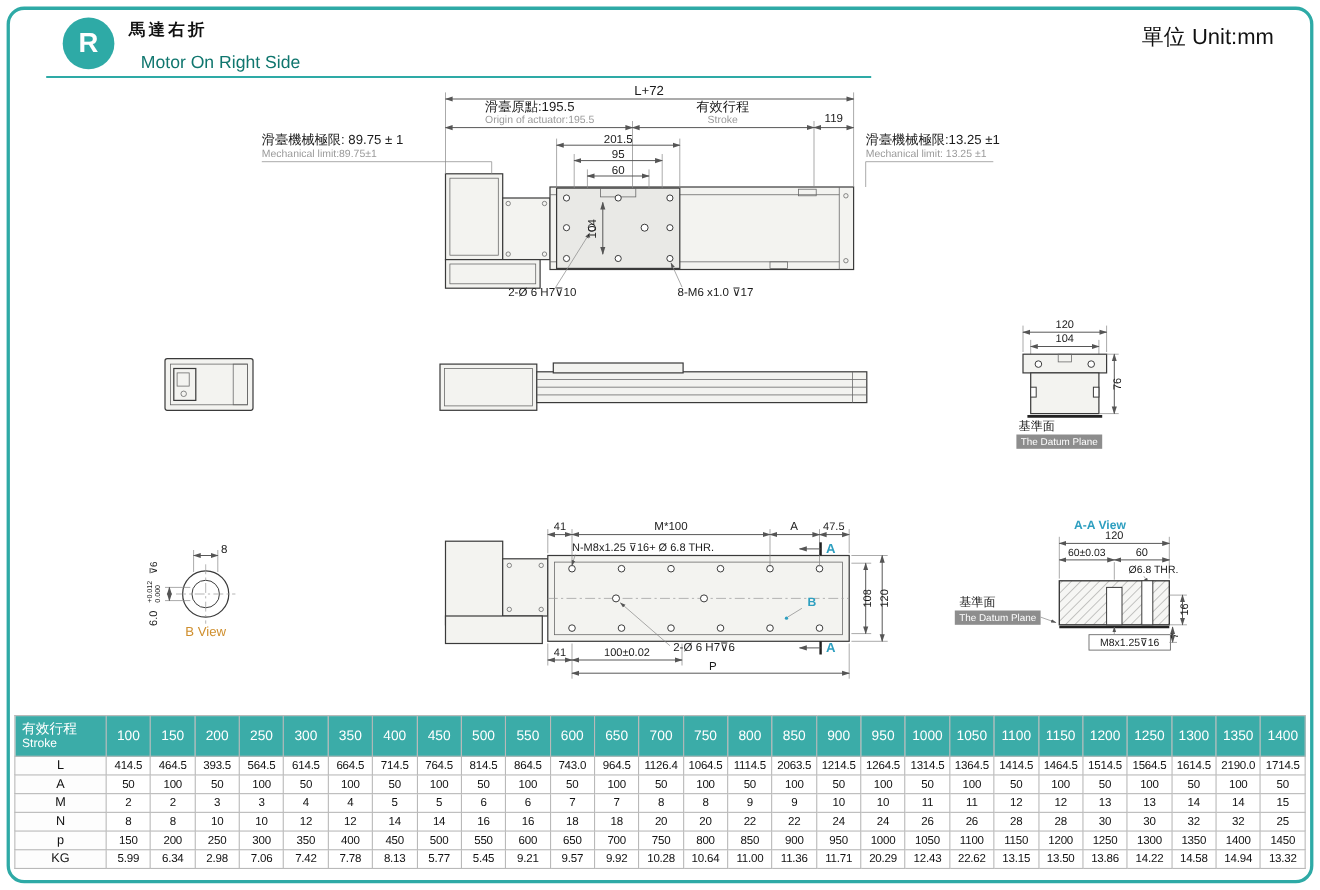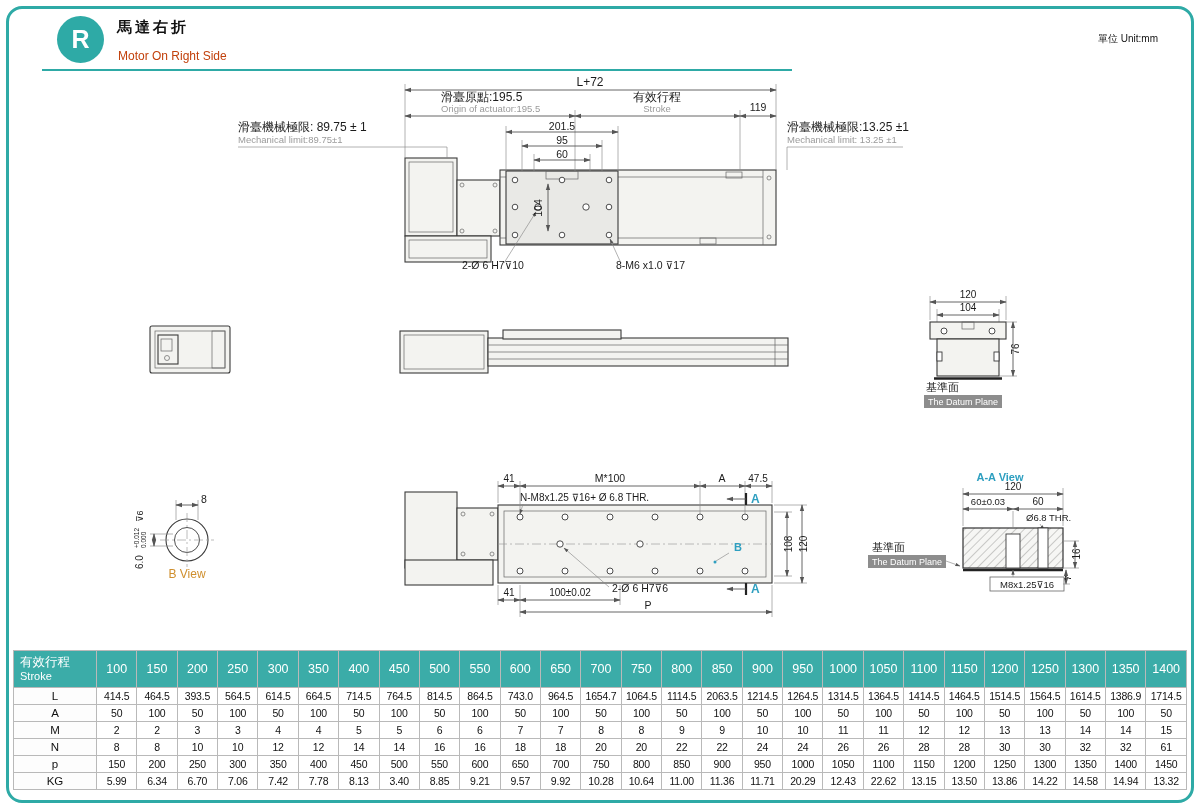--- a/index.html
+++ b/index.html
@@ -1,22 +1,22 @@
 <!DOCTYPE html>
 <html><head>
 <meta charset="utf-8">
 <style>
   html,body{margin:0;padding:0;background:#fff;}
   body{width:1200px;height:809px;position:relative;font-family:"Liberation Sans","DejaVu Sans",sans-serif;overflow:hidden;}
   .page-border{position:absolute;inset:6px;border:3px solid #2EAAA6;border-radius:16px;pointer-events:none;}
   .logo{position:absolute;left:57px;top:16px;width:47px;height:47px;border-radius:50%;background:#2EAAA6;color:#fff;
         font-size:25px;font-weight:bold;display:flex;align-items:center;justify-content:center;}
   .title-zh{position:absolute;left:117px;top:18px;font-size:15px;font-weight:600;color:#111;letter-spacing:3px;}
-  .title-en{position:absolute;left:118px;top:49px;font-size:12px;color:#c2410c;}
-  .unit{position:absolute;right:42px;top:32px;font-size:10px;color:#111;}
+  .title-en{position:absolute;left:128px;top:49px;font-size:16px;color:#0f766e;}
+  .unit{position:absolute;right:42px;top:20px;font-size:20px;color:#111;}
   svg.drawing{position:absolute;left:0;top:0;}
   svg text{font-family:"Liberation Sans","DejaVu Sans",sans-serif;fill:#1b1b1b;}
   .t7{font-size:6.5px}.t9{font-size:9px}.t95{font-size:9.5px}.t10{font-size:10px}
   .t105{font-size:10.5px}.t11{font-size:11px}.t12{font-size:12px}
   .gray{fill:#9a9a9a}.white{fill:#fff}
   .cyan{fill:#2E9FC0;font-weight:bold}
   .orange{fill:#CF8F2E}
   .am{text-anchor:middle}
   .part{fill:#f3f3f0;stroke:#3a3a3a;stroke-width:1.1}
   .carriage{fill:#e9e9e6;stroke:#3a3a3a;stroke-width:1.1}
@@ -356,34 +356,34 @@
           <td>393.5</td>
           <td>564.5</td>
           <td>614.5</td>
           <td>664.5</td>
           <td>714.5</td>
           <td>764.5</td>
           <td>814.5</td>
           <td>864.5</td>
           <td>743.0</td>
           <td>964.5</td>
-          <td>1654.7</td>
+          <td>1126.4</td>
           <td>1064.5</td>
           <td>1114.5</td>
           <td>2063.5</td>
           <td>1214.5</td>
           <td>1264.5</td>
           <td>1314.5</td>
           <td>1364.5</td>
           <td>1414.5</td>
           <td>1464.5</td>
           <td>1514.5</td>
           <td>1564.5</td>
           <td>1614.5</td>
-          <td>1386.9</td>
+          <td>2190.0</td>
           <td>1714.5</td>
         </tr>
         <tr>
           <th>A</th>
           <td>50</td>
           <td>100</td>
           <td>50</td>
           <td>100</td>
           <td>50</td>
           <td>100</td>
@@ -460,21 +460,21 @@
           <td>24</td>
           <td>24</td>
           <td>26</td>
           <td>26</td>
           <td>28</td>
           <td>28</td>
           <td>30</td>
           <td>30</td>
           <td>32</td>
           <td>32</td>
-          <td>61</td>
+          <td>25</td>
         </tr>
         <tr>
           <th>p</th>
           <td>150</td>
           <td>200</td>
           <td>250</td>
           <td>300</td>
           <td>350</td>
           <td>400</td>
           <td>450</td>
@@ -496,27 +496,27 @@
           <td>1250</td>
           <td>1300</td>
           <td>1350</td>
           <td>1400</td>
           <td>1450</td>
         </tr>
         <tr>
           <th>KG</th>
           <td>5.99</td>
           <td>6.34</td>
-          <td>6.70</td>
+          <td>2.98</td>
           <td>7.06</td>
           <td>7.42</td>
           <td>7.78</td>
           <td>8.13</td>
-          <td>3.40</td>
-          <td>8.85</td>
+          <td>5.77</td>
+          <td>5.45</td>
           <td>9.21</td>
           <td>9.57</td>
           <td>9.92</td>
           <td>10.28</td>
           <td>10.64</td>
           <td>11.00</td>
           <td>11.36</td>
           <td>11.71</td>
           <td>20.29</td>
           <td>12.43</td>

